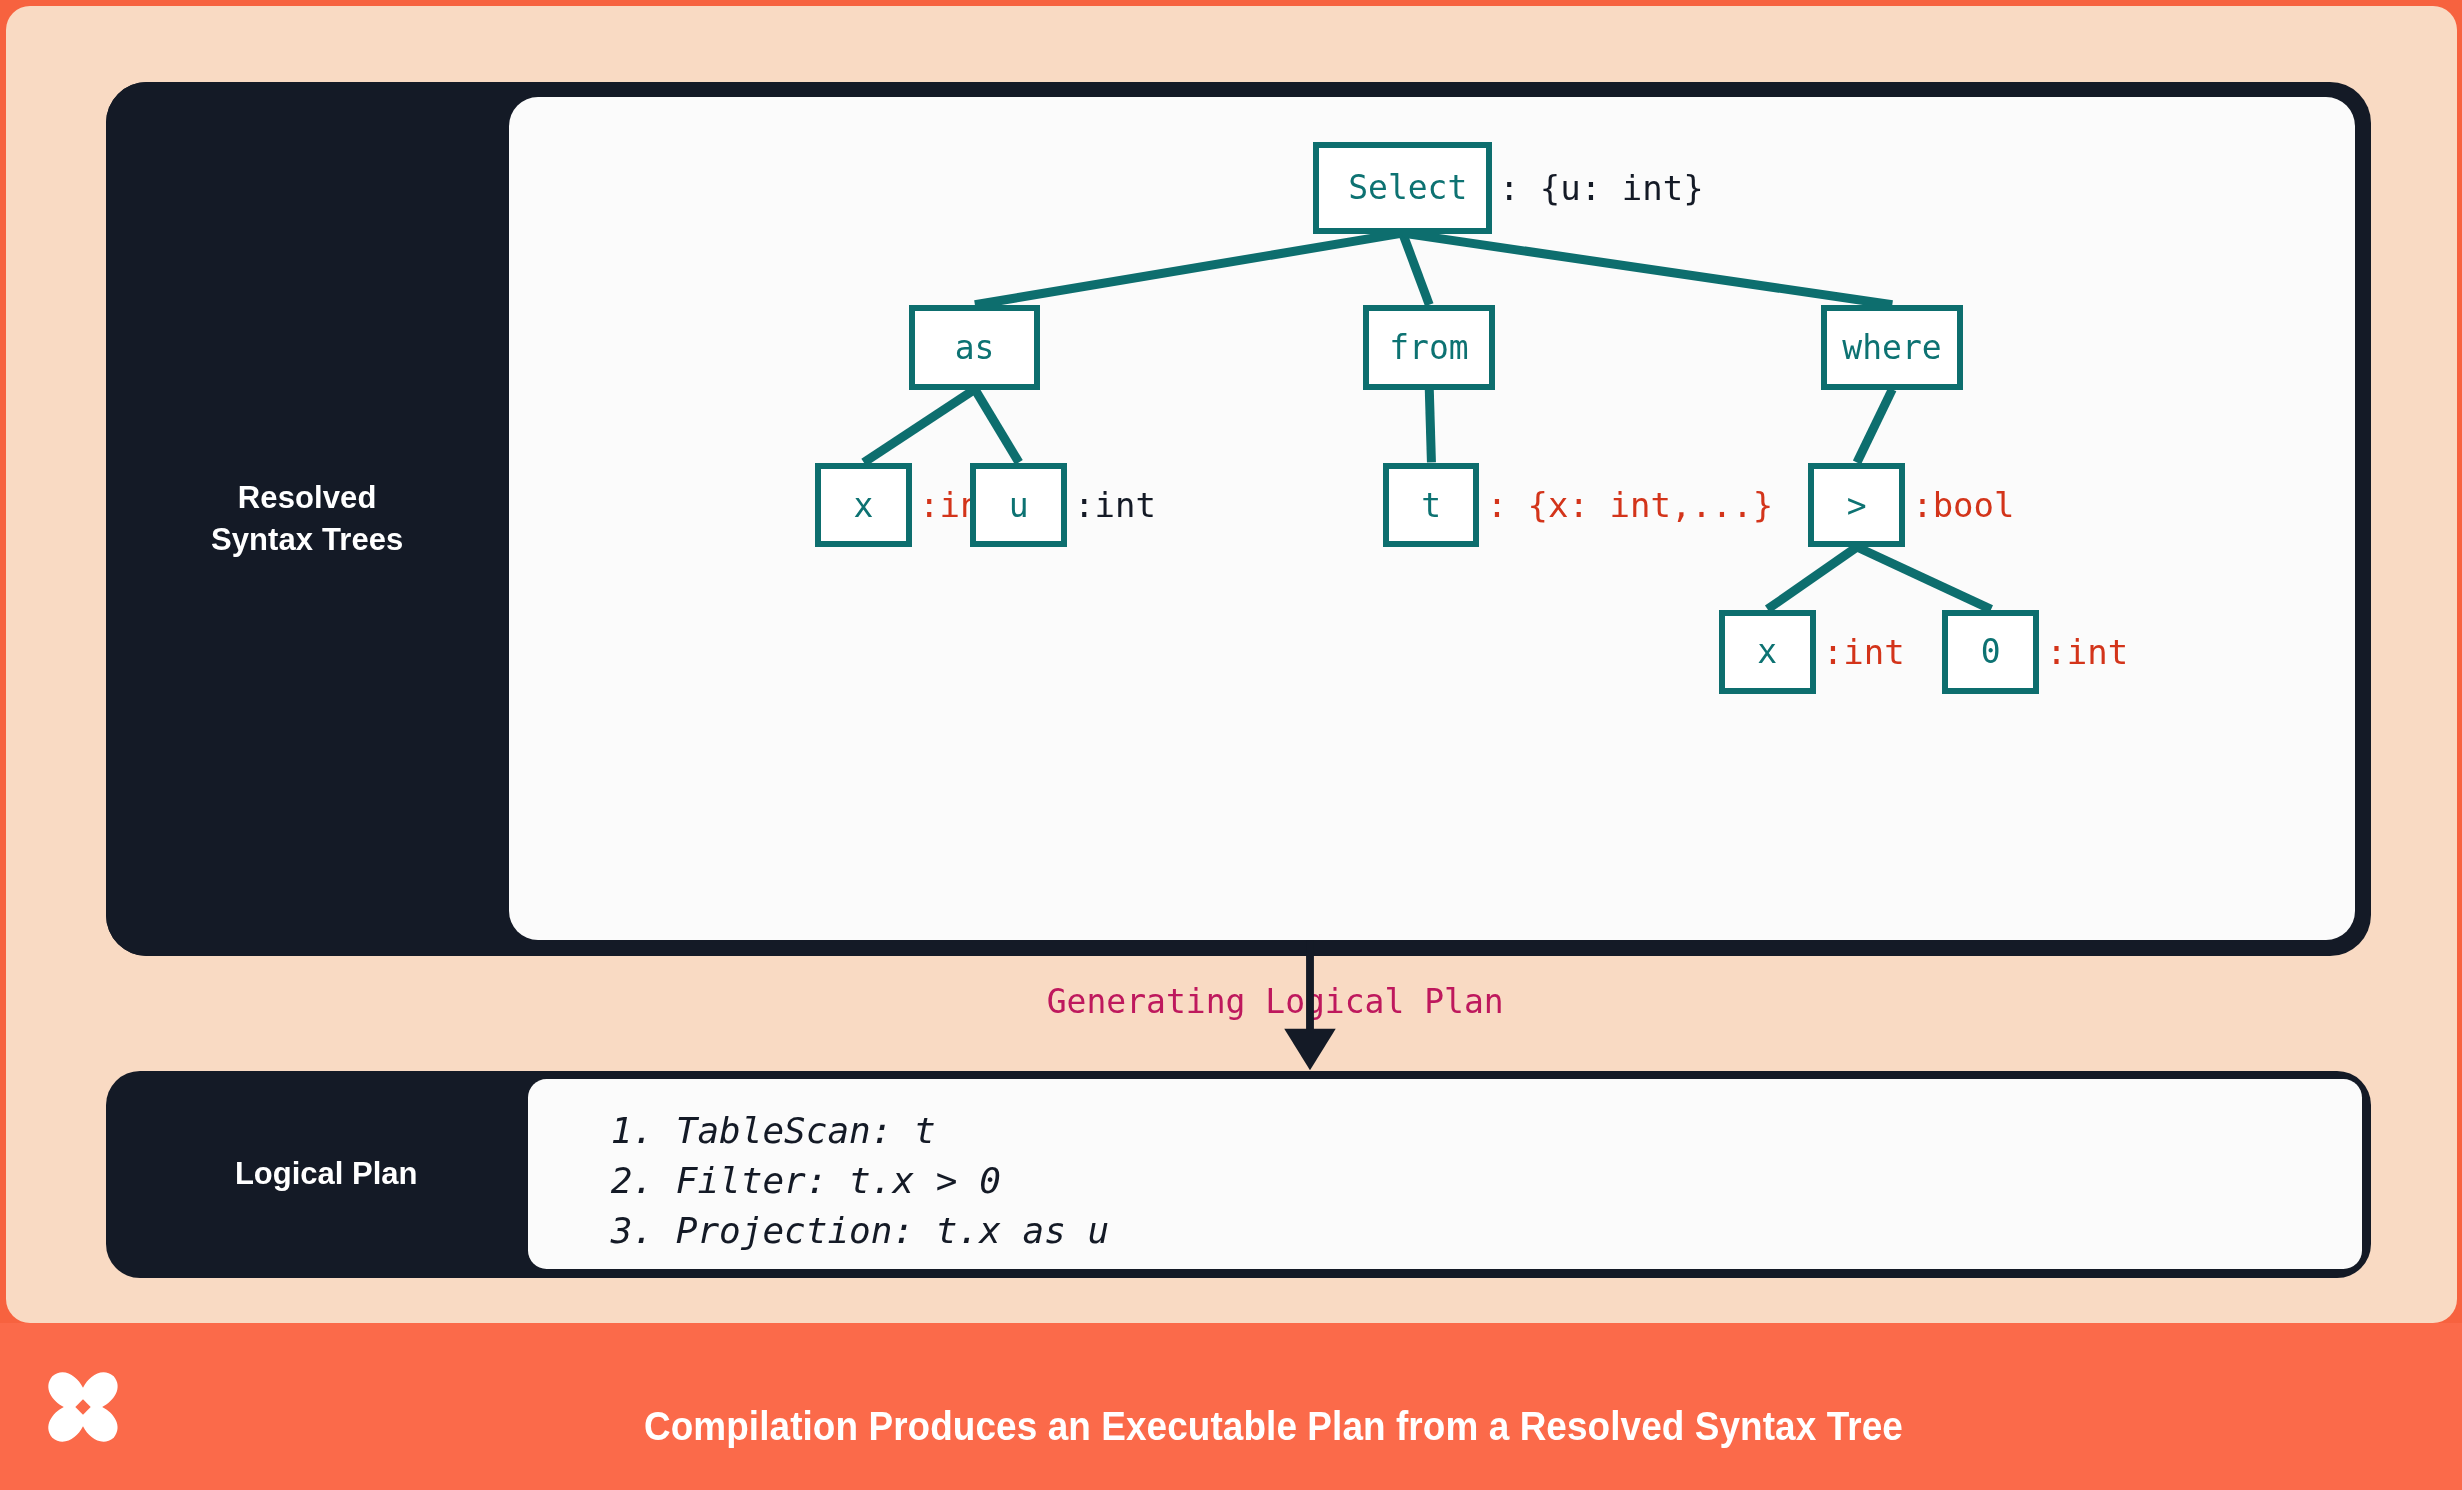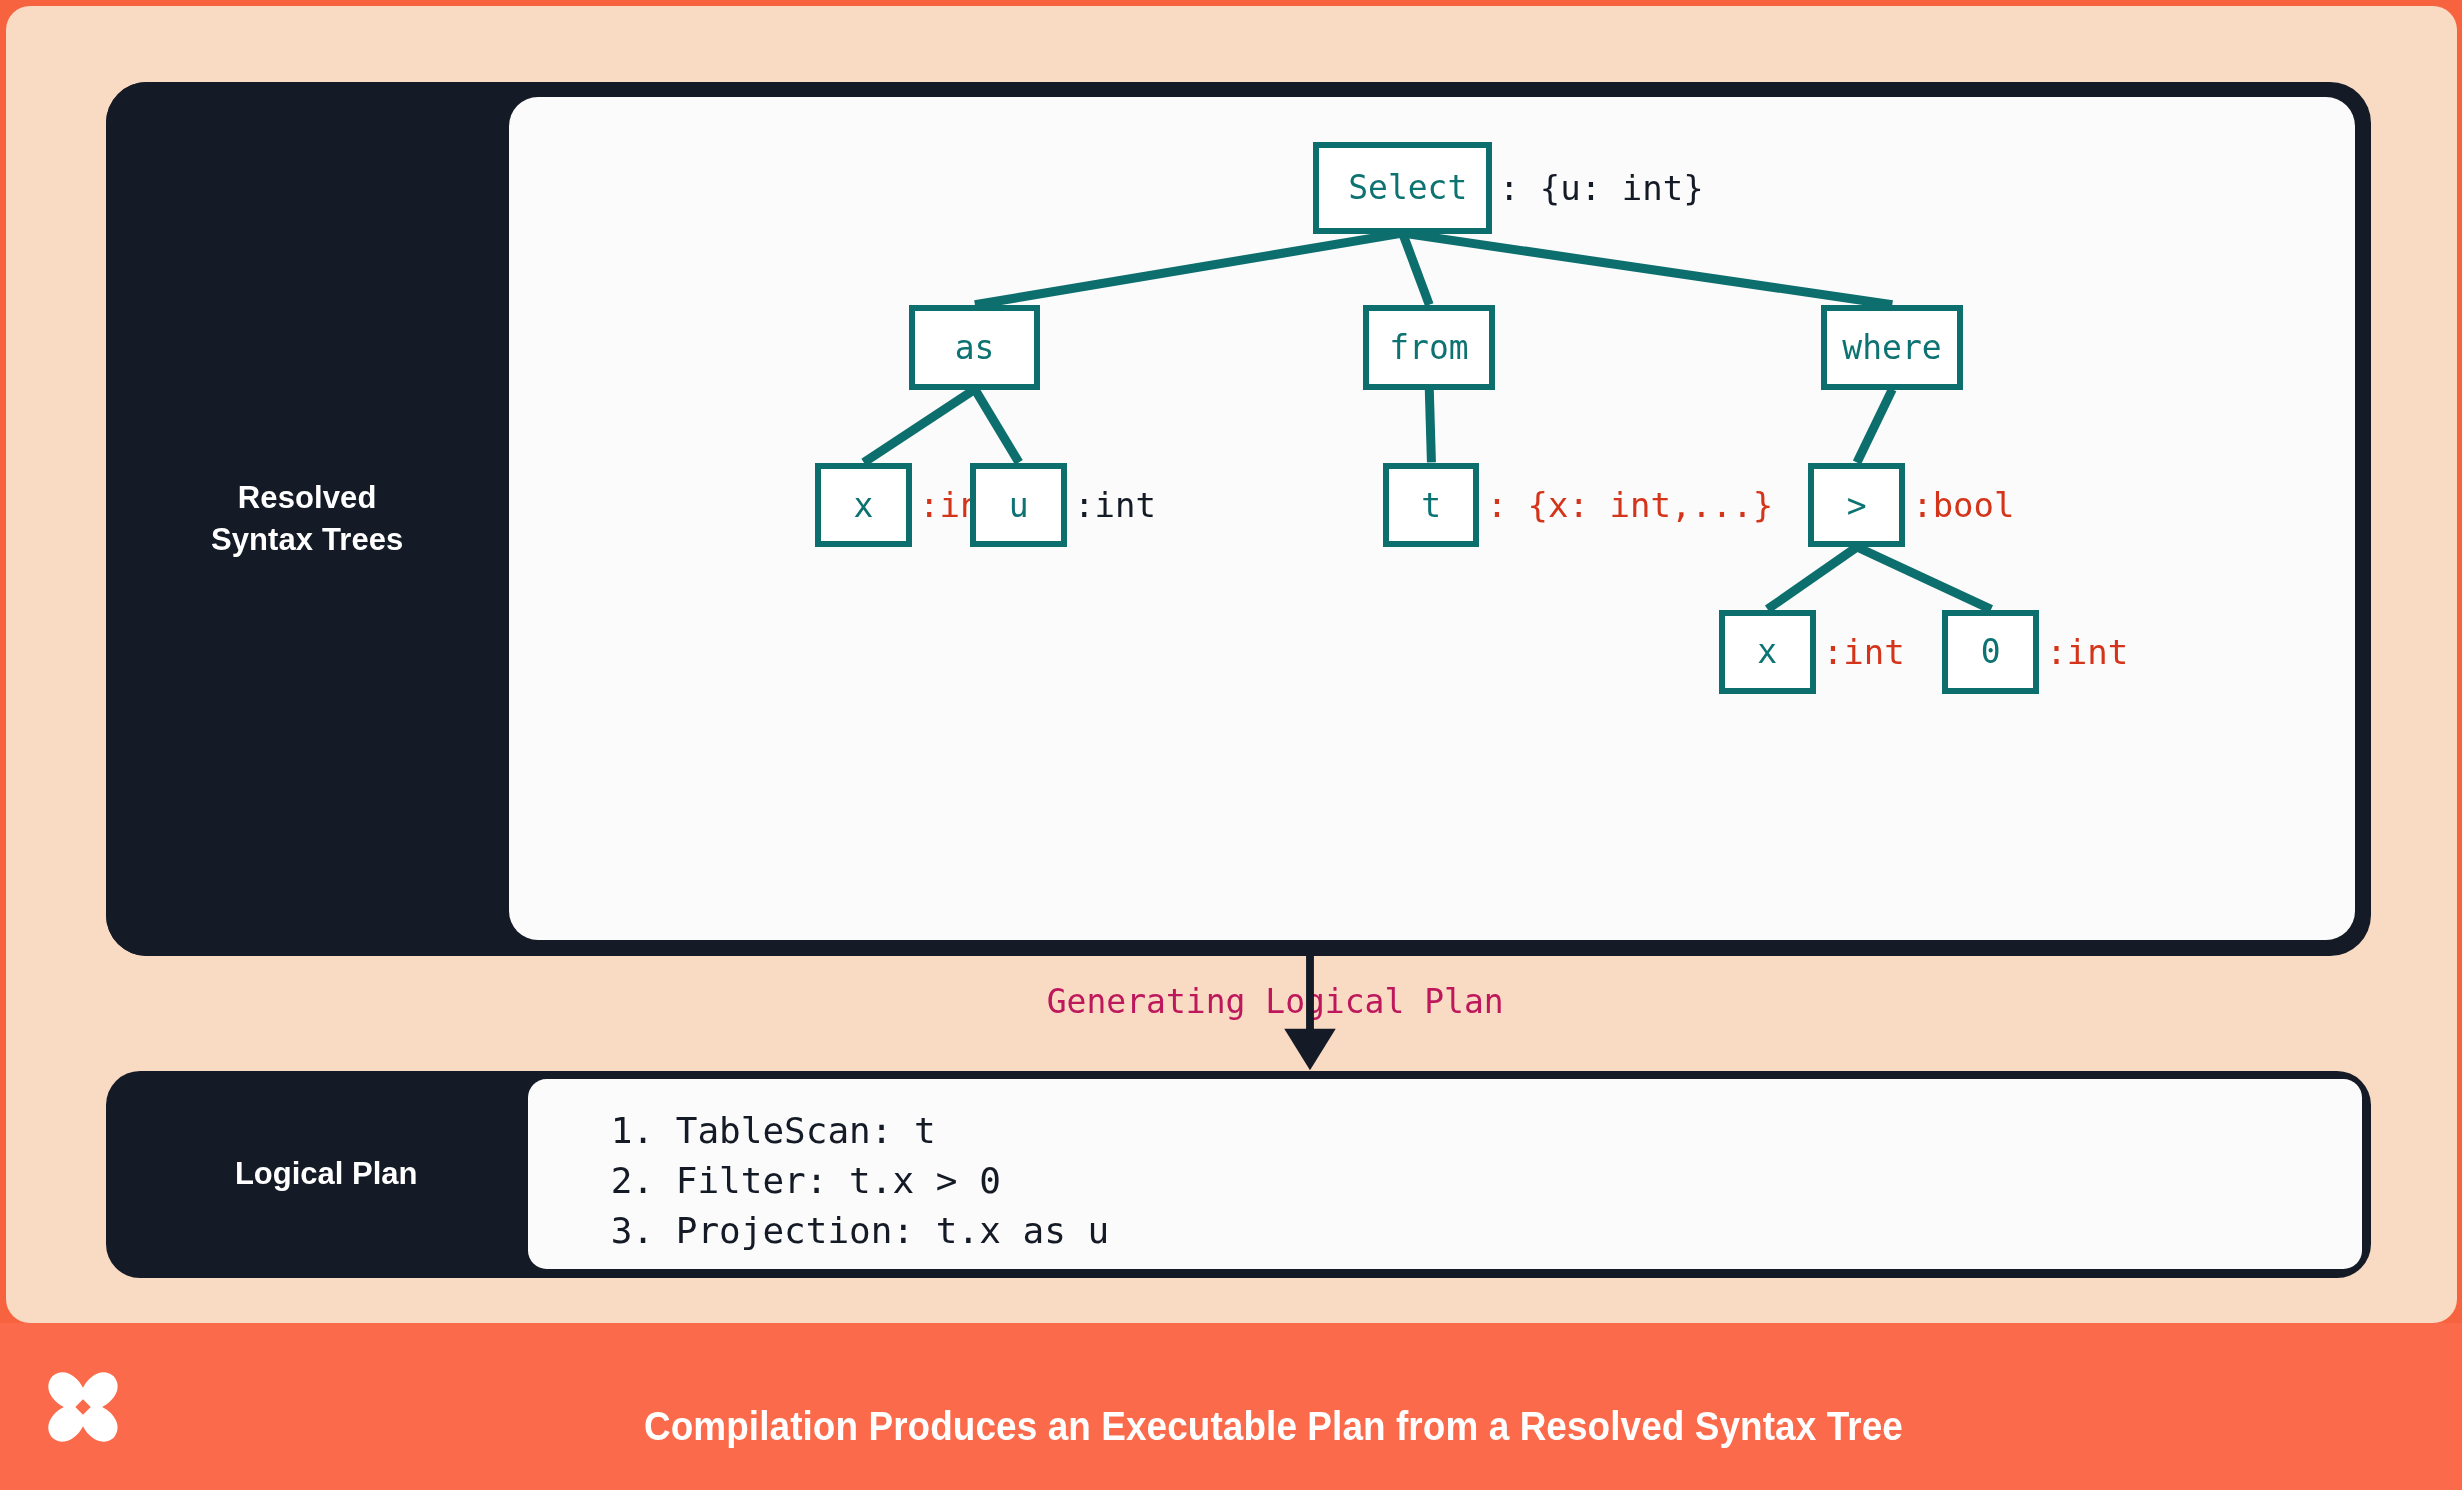--- a/index.html
+++ b/index.html
@@ -102,20 +102,21 @@
   #lp-side-label{
     color:#FFFFFF;font-weight:bold;font-size:31px;white-space:nowrap;
   }
   #lp-canvas{
     flex:1 1 auto;position:relative;
     background:#FBFBFB;
     margin:8.6px 8.6px 8.6px 0;
     border-radius:18.6px;
     padding:27px 0 0 83px;
     box-sizing:border-box;
+    font-style:italic;
   }
   .plan-line{
     font-family:"DejaVu Sans Mono","Liberation Mono",monospace;
     font-size:36px;color:#141A26;line-height:1.38;white-space:pre;
   }
 
   
   #banner{
     position:absolute;left:0;top:1323px;width:2462px;height:167px;
     background:#FB6A4A;

